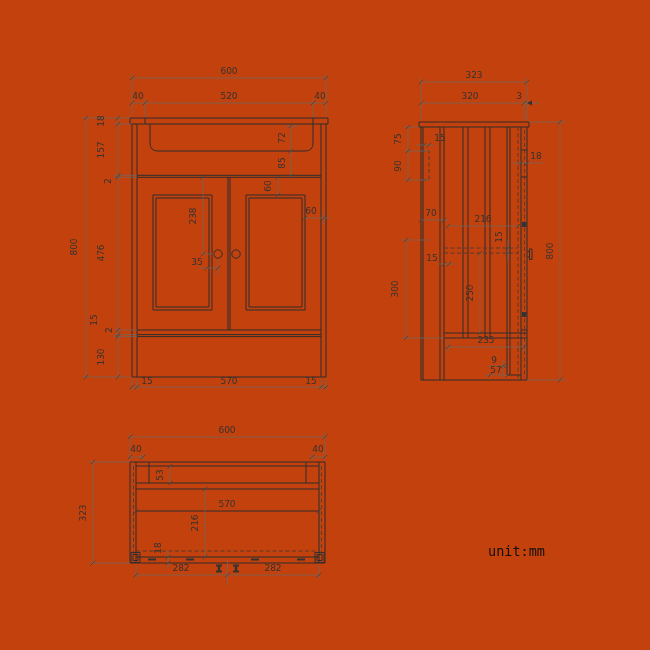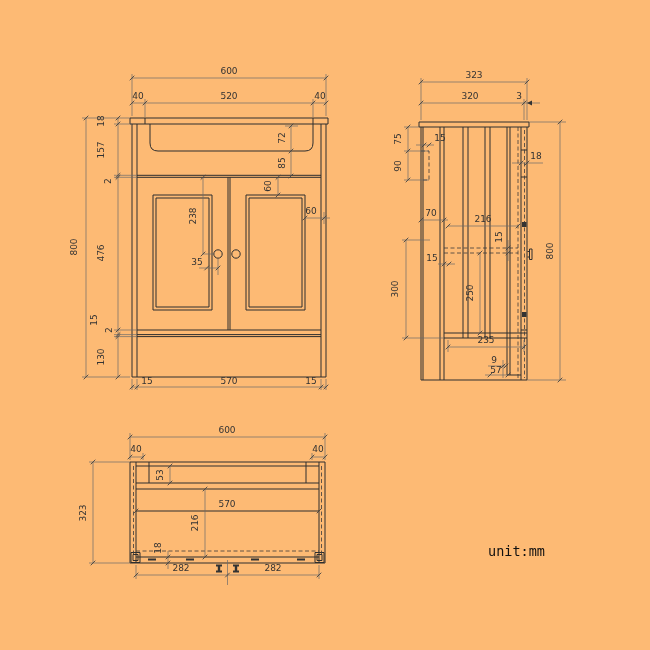--- a/index.html
+++ b/index.html
@@ -1,16 +1,16 @@
 <!DOCTYPE html>
 <html><head>
 <meta charset="utf-8">
 <style>
   html,body{margin:0;padding:0;background:#fff;}
-  .page{position:relative;width:650px;height:650px;background:#fdba74;overflow:hidden;
+  .page{position:relative;width:650px;height:650px;background:#c2410c;overflow:hidden;
         font-family:"DejaVu Sans", sans-serif;}
   svg{position:absolute;left:0;top:0;}
   .ln{stroke:#2e2e2e;stroke-width:1;fill:none;}
   .lt{stroke:#6b6b6b;stroke-width:0.7;fill:none;}
   .ld{stroke:#3a3a3a;stroke-width:0.8;fill:none;stroke-dasharray:4 2.5;}
   .tk{stroke:#444;stroke-width:0.9;fill:none;}
   .bp{stroke:#333;stroke-width:2;fill:none;}
   text{font-family:"DejaVu Sans", sans-serif;font-size:9px;fill:#333;}
   .unit{font-family:"DejaVu Sans Mono", monospace;font-size:13.5px;fill:#111;}
   .fill{fill:#333;stroke:none;}

